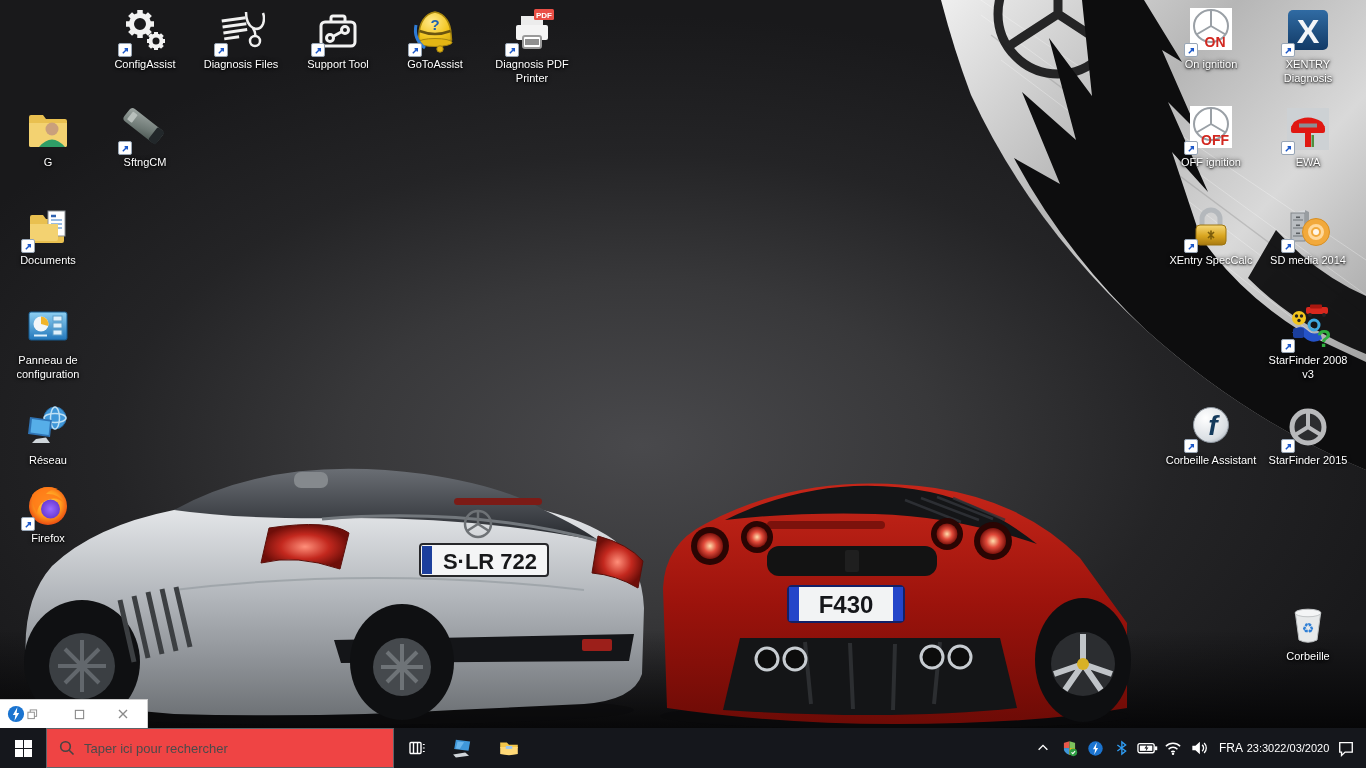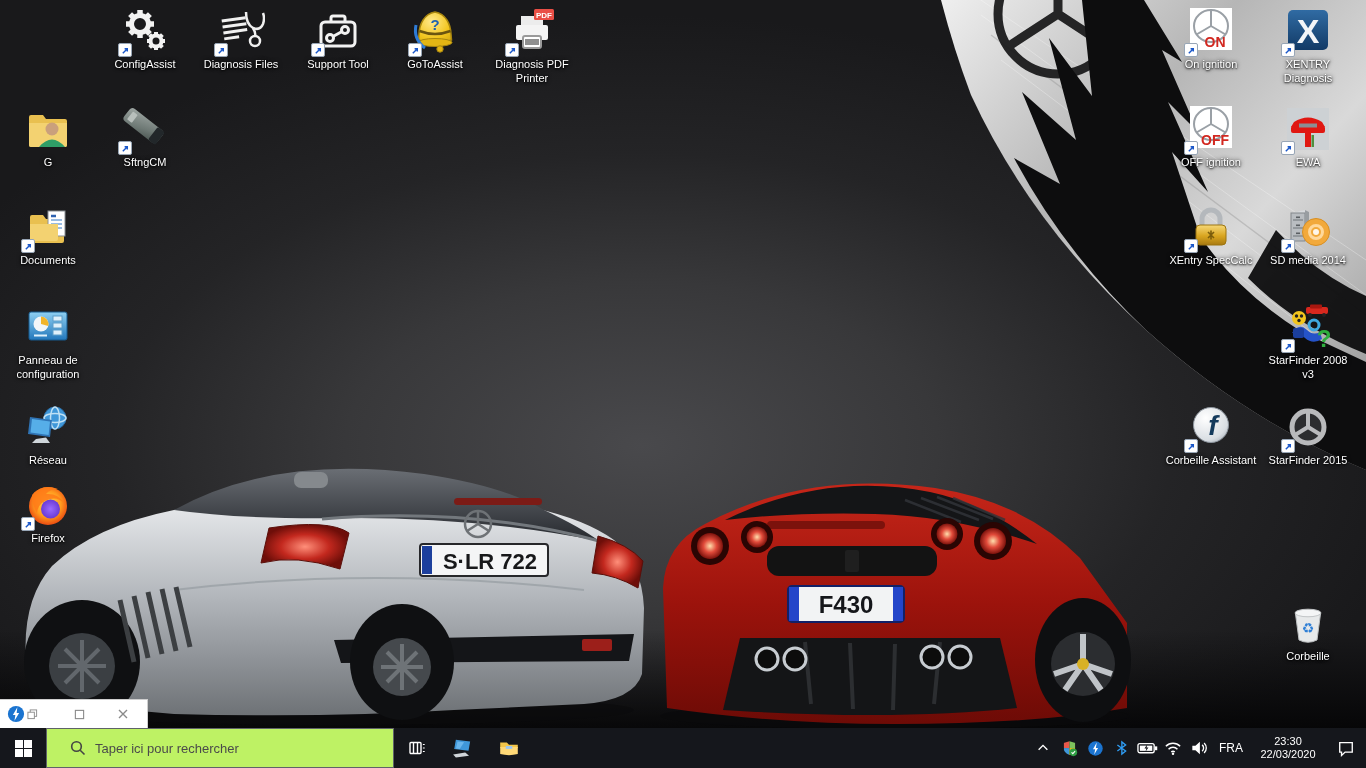--- a/index.html
+++ b/index.html
@@ -20,27 +20,27 @@
     text-shadow:0 1px 2px rgba(0,0,0,.95),0 0 4px rgba(0,0,0,.8)}
   .dicon.sel{background:rgba(96,150,210,.30);outline:1px dotted rgba(255,255,255,.85);outline-offset:-1px}
   .sc{position:absolute;left:-3px;bottom:-2px;width:14px;height:14px;background:#fff;border:1px solid #98a6b6;border-radius:2px;display:flex;align-items:center;justify-content:center}
   .sc svg{width:9px;height:9px;display:block}
   
   #miniwin{position:absolute;left:0;top:700px;width:147px;height:28px;background:#fff;z-index:9;display:flex;align-items:center;box-shadow:0 0 0 1px #cfcfcf}
   #miniwin .wbtn{border:none;background:transparent;display:flex;align-items:center;justify-content:center;width:22px;height:24px;cursor:pointer}
   
   #taskbar{position:absolute;left:0;right:0;bottom:0;height:40px;background:#15171c;display:flex;align-items:stretch;z-index:10}
   .tbtn{border:none;background:transparent;width:46px;display:flex;align-items:center;justify-content:center;cursor:pointer;padding:0}
-  #searchbox{width:348px;background:#bef264;border:1px solid #5f6368;display:flex;align-items:center;gap:9px;padding:0 23px}
+  #searchbox{width:348px;background:#ef4444;border:1px solid #5f6368;display:flex;align-items:center;gap:9px;padding:0 12px}
   #searchbox input{flex:1;border:none;background:transparent;outline:none;font:13px "Liberation Sans",sans-serif;color:#333;min-width:0}
   #searchbox input::placeholder{color:#4b4b4b;opacity:1}
   #tray{margin-left:auto;display:flex;align-items:center;padding-right:0}
   #tray .tbtn{width:26px;height:40px}
   #tray .lang{font:12px "Liberation Sans",sans-serif;color:#fff;width:38px}
-  #tray .clock{color:#fff;font:11px/13px "Liberation Sans",sans-serif;text-align:right;width:76px;flex-direction:column}
+  #tray .clock{color:#fff;font:11px/13px "Liberation Sans",sans-serif;text-align:right;width:76px;flex-direction:row}
   text{font-family:"Liberation Sans",sans-serif}
 </style>
 </head>
 <body>
 
 <div id="screen">
   <div id="desktop"></div>
 
   <svg id="metal" viewBox="0 0 520 500">
     <defs>

